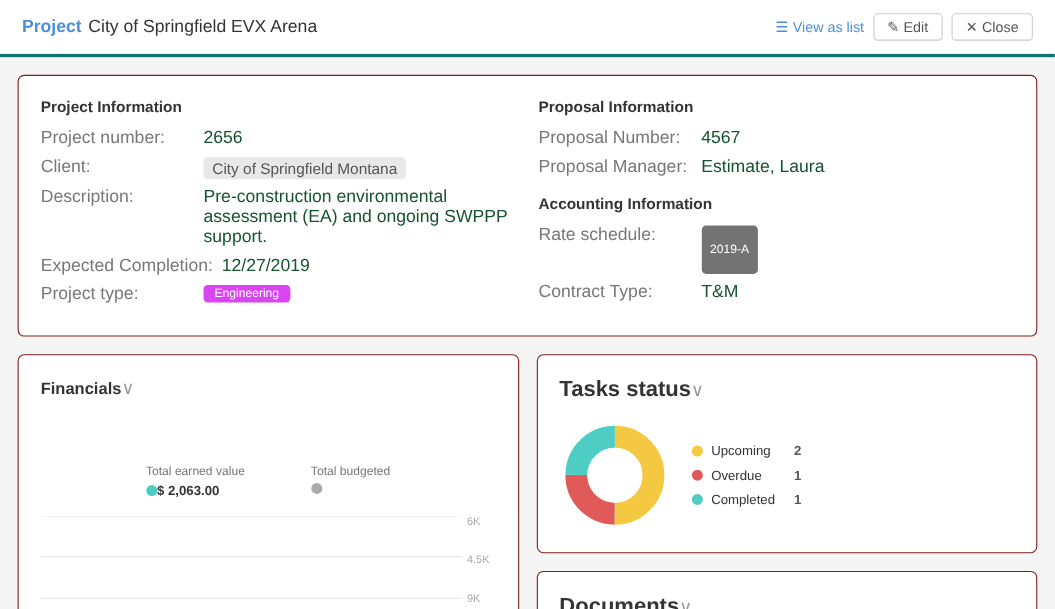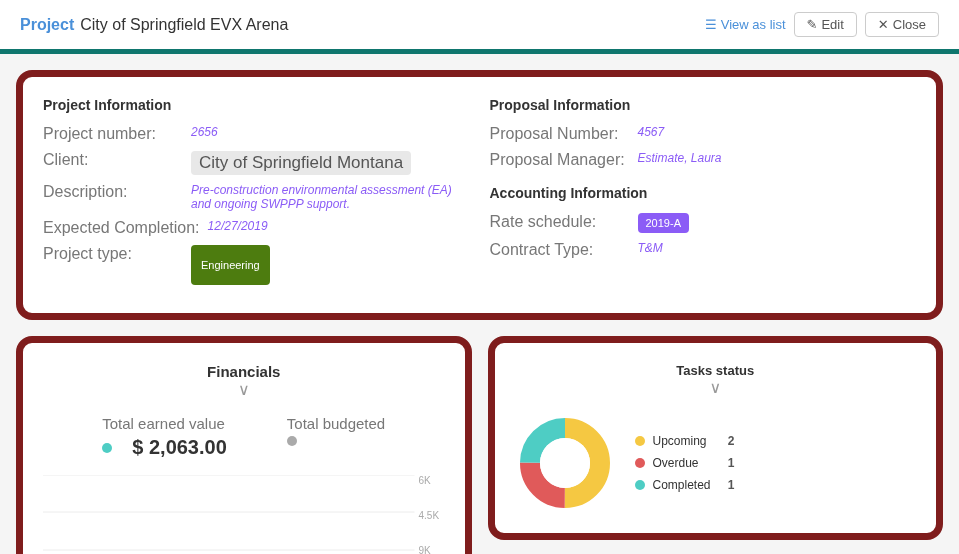--- a/index.html
+++ b/index.html
@@ -1,58 +1,58 @@
 <!DOCTYPE html>
 <html><head>
   <meta charset="utf-8">
   <style>
     * { box-sizing: border-box; margin: 0; padding: 0; }
     body { font-family: -apple-system, BlinkMacSystemFont, 'Segoe UI', sans-serif; font-size: 13px; background: #f5f5f5; color: #333; }
 
-    .top-bar { background: #fff; padding: 12px 20px; display: flex; align-items: center; justify-content: space-between; border-bottom: 5px solid #0f766e; }
+    .top-bar { background: #fff; padding: 12px 20px; display: flex; align-items: center; justify-content: space-between; border-bottom: 3px solid #0f766e; }
     .top-bar-left { display: flex; align-items: center; gap: 6px; }
     .top-bar-brand { color: #4a90d9; font-weight: 700; font-size: 16px; }
     .top-bar-title { font-size: 16px; font-weight: 400; color: #333; }
     .top-bar-actions { display: flex; align-items: center; gap: 8px; }
     .btn-view-list { background: none; border: none; color: #4a90d9; font-size: 13px; cursor: pointer; display: flex; align-items: center; gap: 4px; }
     .btn-edit { background: #fff; border: 1px solid #ccc; color: #555; font-size: 13px; padding: 4px 12px; border-radius: 4px; cursor: pointer; display: flex; align-items: center; gap: 4px; }
     .btn-close { background: #fff; border: 1px solid #ccc; color: #555; font-size: 13px; padding: 4px 12px; border-radius: 4px; cursor: pointer; display: flex; align-items: center; gap: 4px; }
 
     .main { padding: 16px; display: flex; flex-direction: column; gap: 16px; }
 
     
-    .card { background: #fff; border: 7px solid #7f1d1d; border-radius: 16px; padding: 20px; }
+    .card { background: #fff; border: 1px solid #7f1d1d; border-radius: 6px; padding: 20px; }
 
     .project-info-grid { display: grid; grid-template-columns: 1fr 1fr; gap: 20px; }
     .info-section-title { font-size: 14px; font-weight: 600; margin-bottom: 12px; color: #333; }
     .info-row { display: flex; align-items: flex-start; margin-bottom: 8px; gap: 8px; }
     .info-label { color: #777; min-width: 140px; font-size: 16px; }
-    .info-value { color: #8b5cf6; font-size: 12px; font-style: italic; }
-    .tag { background: #e8e8e8; border-radius: 4px; padding: 2px 8px; font-size: 17px; color: #555; display: inline-block; }
-    .tag-green { background: #4d7c0f; color: #fff; border-radius: 4px; padding: 14px 10px; font-size: 11px; display: inline-block; }
-    .tag-dark { background: #8b5cf6; color: #fff; border-radius: 4px; padding: 4px 8px; font-size: 11px; display: inline-block; }
+    .info-value { color: #14532d; font-size: 16px; }
+    .tag { background: #e8e8e8; border-radius: 4px; padding: 2px 8px; font-size: 14px; color: #555; display: inline-block; }
+    .tag-green { background: #d946ef; color: #fff; border-radius: 4px; padding: 2px 10px; font-size: 11px; display: inline-block; }
+    .tag-dark { background: #737373; color: #fff; border-radius: 4px; padding: 16px 8px; font-size: 11px; display: inline-block; }
 
     
     .bottom-row { display: grid; grid-template-columns: 1fr 1fr; gap: 16px; align-items: start; }
     .right-col { display: flex; flex-direction: column; gap: 16px; }
 
     
-    .financials-header { display: flex; justify-content: flex-end; align-items: center; margin-bottom: 16px; flex-direction: column; }
+    .financials-header { display: flex; justify-content: flex-start; align-items: center; margin-bottom: 16px; }
     .financials-title { font-size: 15px; font-weight: 600; }
     .chevron { color: #999; font-size: 16px; cursor: pointer; }
     .financials-metrics { display: flex; justify-content: center; gap: 60px; margin-bottom: 16px; }
-    .metric-label { font-size: 15px; color: #777; margin-bottom: 4px; }
-    .metric-value { font-size: 20px; font-weight: 700; color: #333; display: flex; align-items: center; gap: 20px; }
+    .metric-label { font-size: 11px; color: #777; margin-bottom: 4px; margin-top: 44px; }
+    .metric-value { font-size: 12px; font-weight: 700; color: #333; display: flex; align-items: center; gap: 0; }
     .dot-teal { width: 10px; height: 10px; border-radius: 50%; background: #4ecdc4; display: inline-block; }
     .dot-gray { width: 10px; height: 10px; border-radius: 50%; background: #aaa; display: inline-block; }
     .chart-area { position: relative; height: 150px; }
     .y-labels { position: absolute; right: 0; top: 0; height: 100%; display: flex; flex-direction: column; justify-content: space-between; font-size: 10px; color: #aaa; padding: 0 4px; }
 
     
-    .tasks-title { font-size: 13px; font-weight: 600; }
+    .tasks-title { font-size: 20px; font-weight: 600; }
     .tasks-content { display: flex; align-items: center; gap: 20px; margin-top: 12px; }
     .donut-container { width: 100px; height: 100px; position: relative; flex-shrink: 0; }
     .legend { display: flex; flex-direction: column; gap: 8px; }
     .legend-item { display: flex; align-items: center; gap: 8px; font-size: 12px; }
     .legend-dot { width: 10px; height: 10px; border-radius: 50%; display: inline-block; flex-shrink: 0; }
     .legend-count { margin-left: auto; font-weight: 600; color: #555; min-width: 16px; text-align: right; }
 
     
     .doc-link { color: #4a90d9; font-size: 12px; text-decoration: none; display: flex; align-items: center; gap: 6px; margin-top: 10px; }
     .doc-checkbox { width: 12px; height: 12px; border: 1px solid #ccc; display: inline-block; flex-shrink: 0; }

